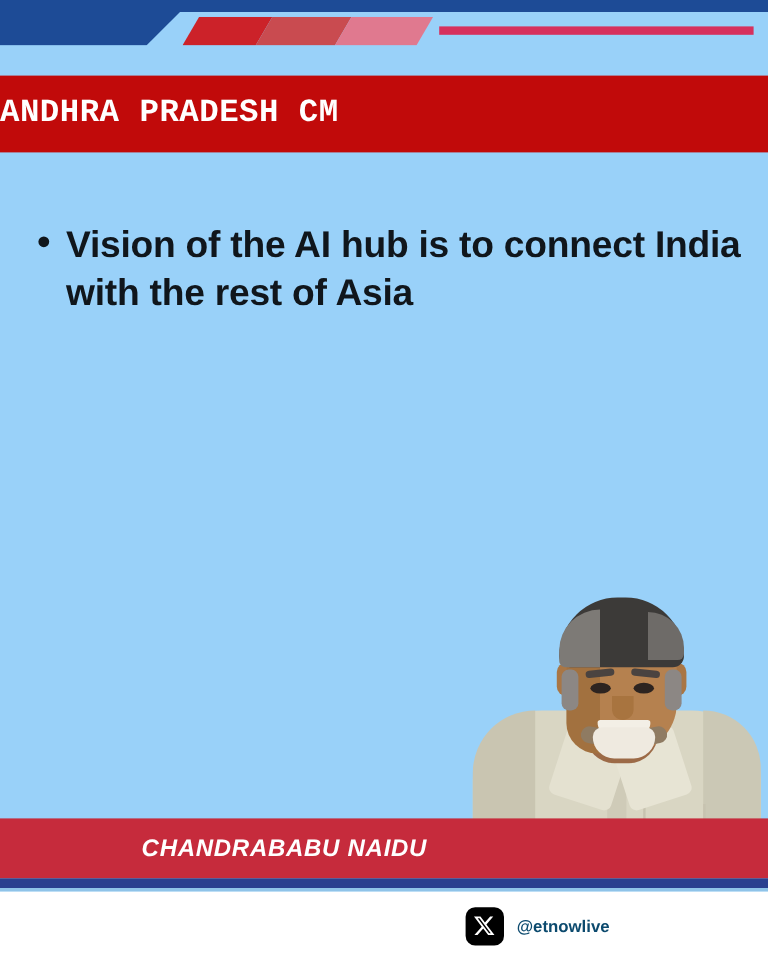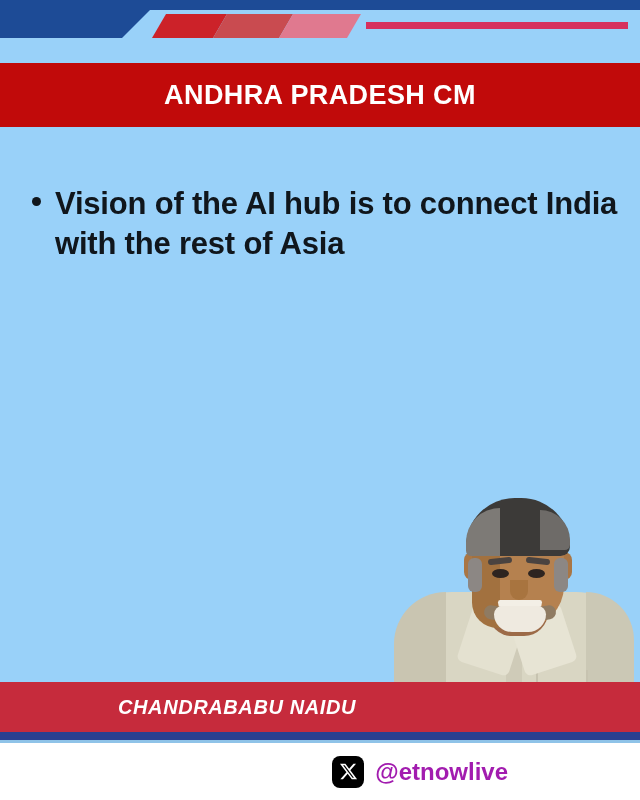--- a/index.html
+++ b/index.html
@@ -40,21 +40,21 @@
                 clip-path: polygon(14px 0, 82px 0, 68px 24px, 0 24px); }
   .deco-line {
     position:absolute; left:366px; top:12px; width:262px; height:7px;
     background:#d6305e;
   }
 
   
   .headline-banner {
     position:absolute; left:0; top:63px; width:640px; height:64px;
     background:#c10a0a;
-    display:flex; align-items:center; justify-content:center;
+    display:flex; align-items:center; justify-content:flex-start;font-family:Liberation Mono, monospace;
   }
   .headline-text {
     color:#ffffff;
     font-size:27px;
     font-weight:bold;
     letter-spacing:0.4px;
     text-align:center;
   }
 
   
@@ -243,21 +243,21 @@
   }
   .follow-text {
     color:#141414; font-size:19px; font-weight:bold;
   }
   .x-logo {
     width:32px; height:32px; border-radius:8px;
     background:#000000;
     display:flex; align-items:center; justify-content:center;
   }
   .handle-text {
-    color:#a21caf; font-size:24px; font-weight:bold;
+    color:#0c4a6e; font-size:14px; font-weight:bold;
   }
 </style>
 </head>
 <body>
 
 <div id="card">
 
   <div class="top-navy-strip"></div>
   <div class="top-deco">
     <div class="deco-navy"></div>

